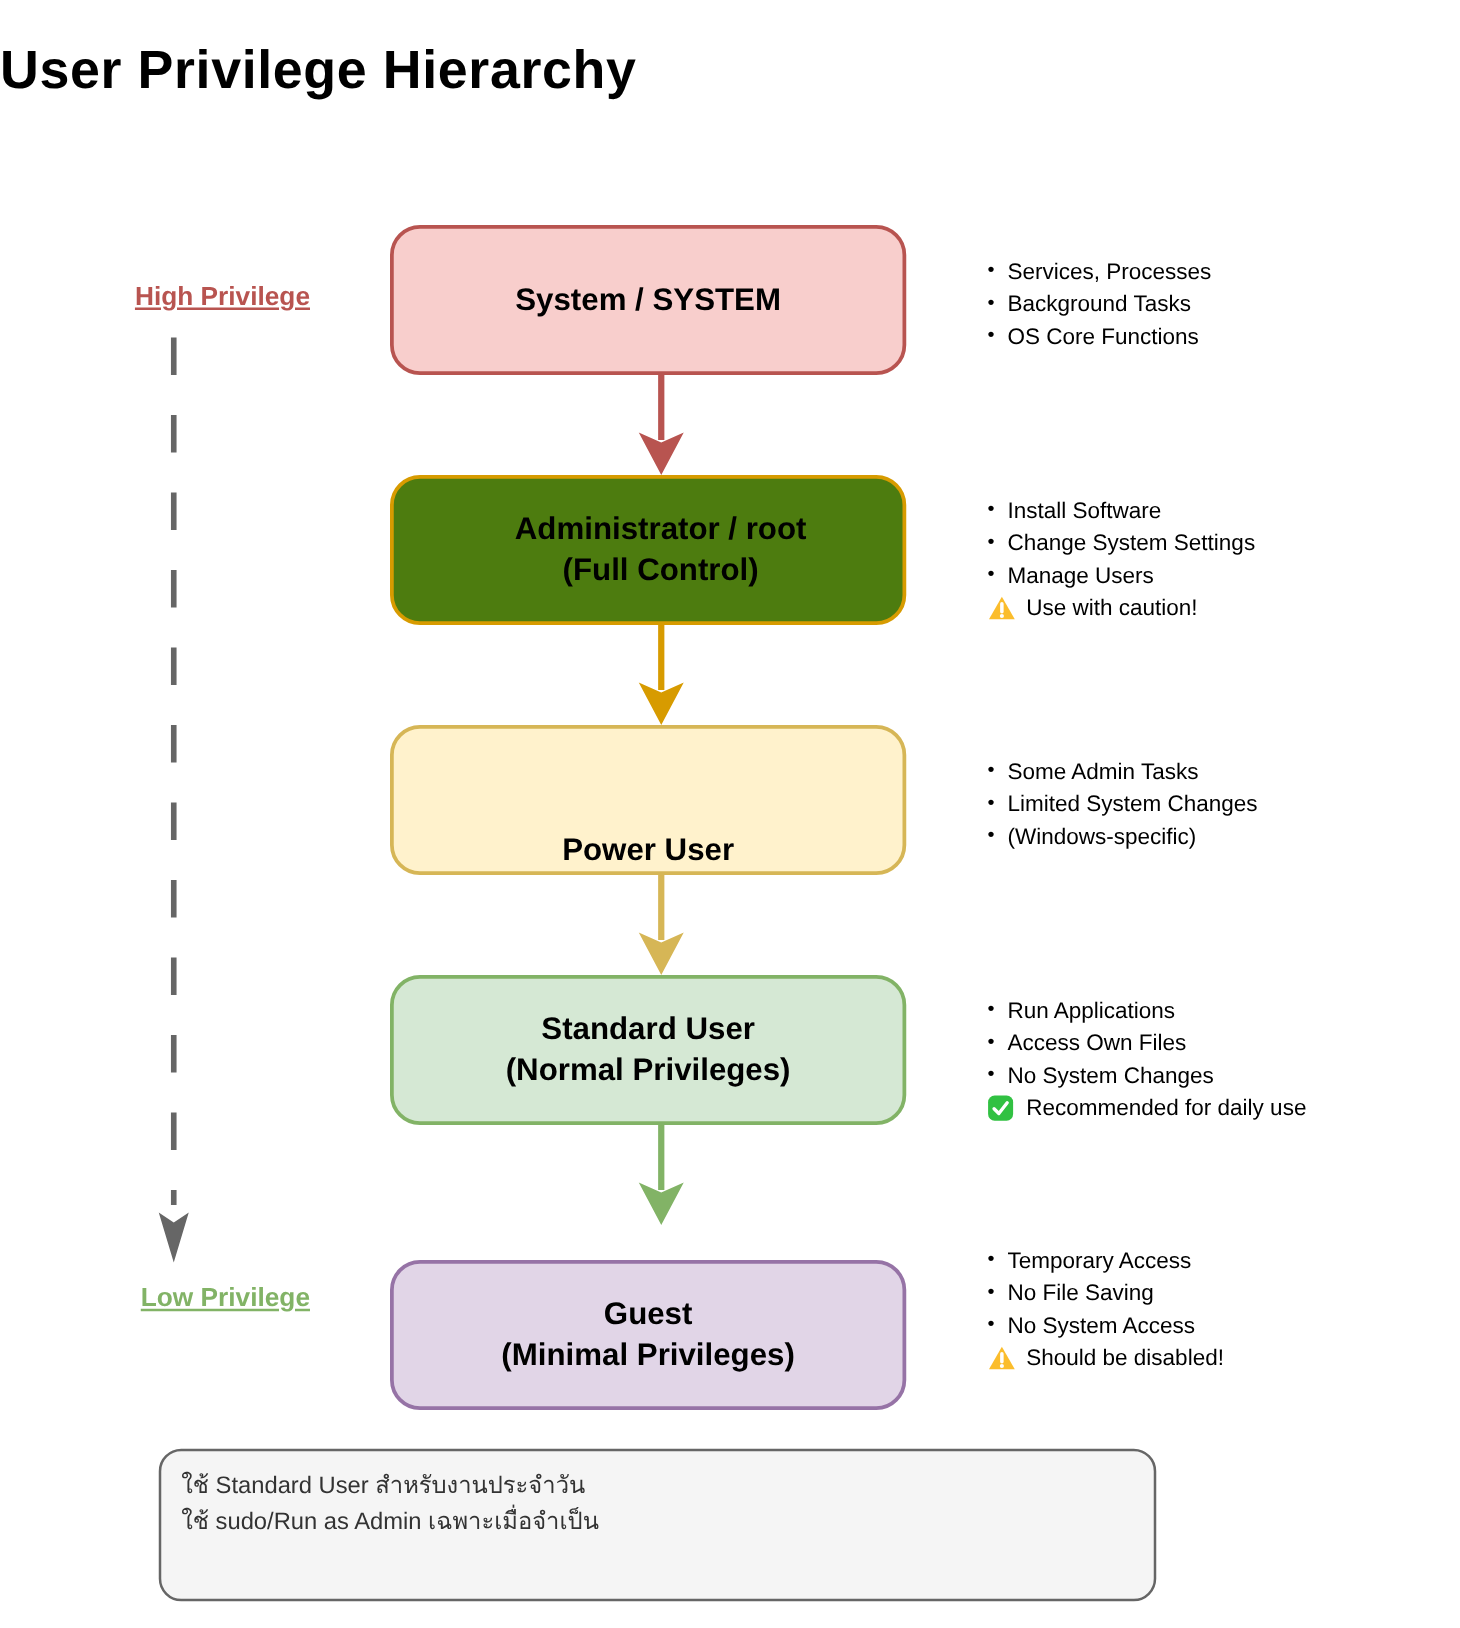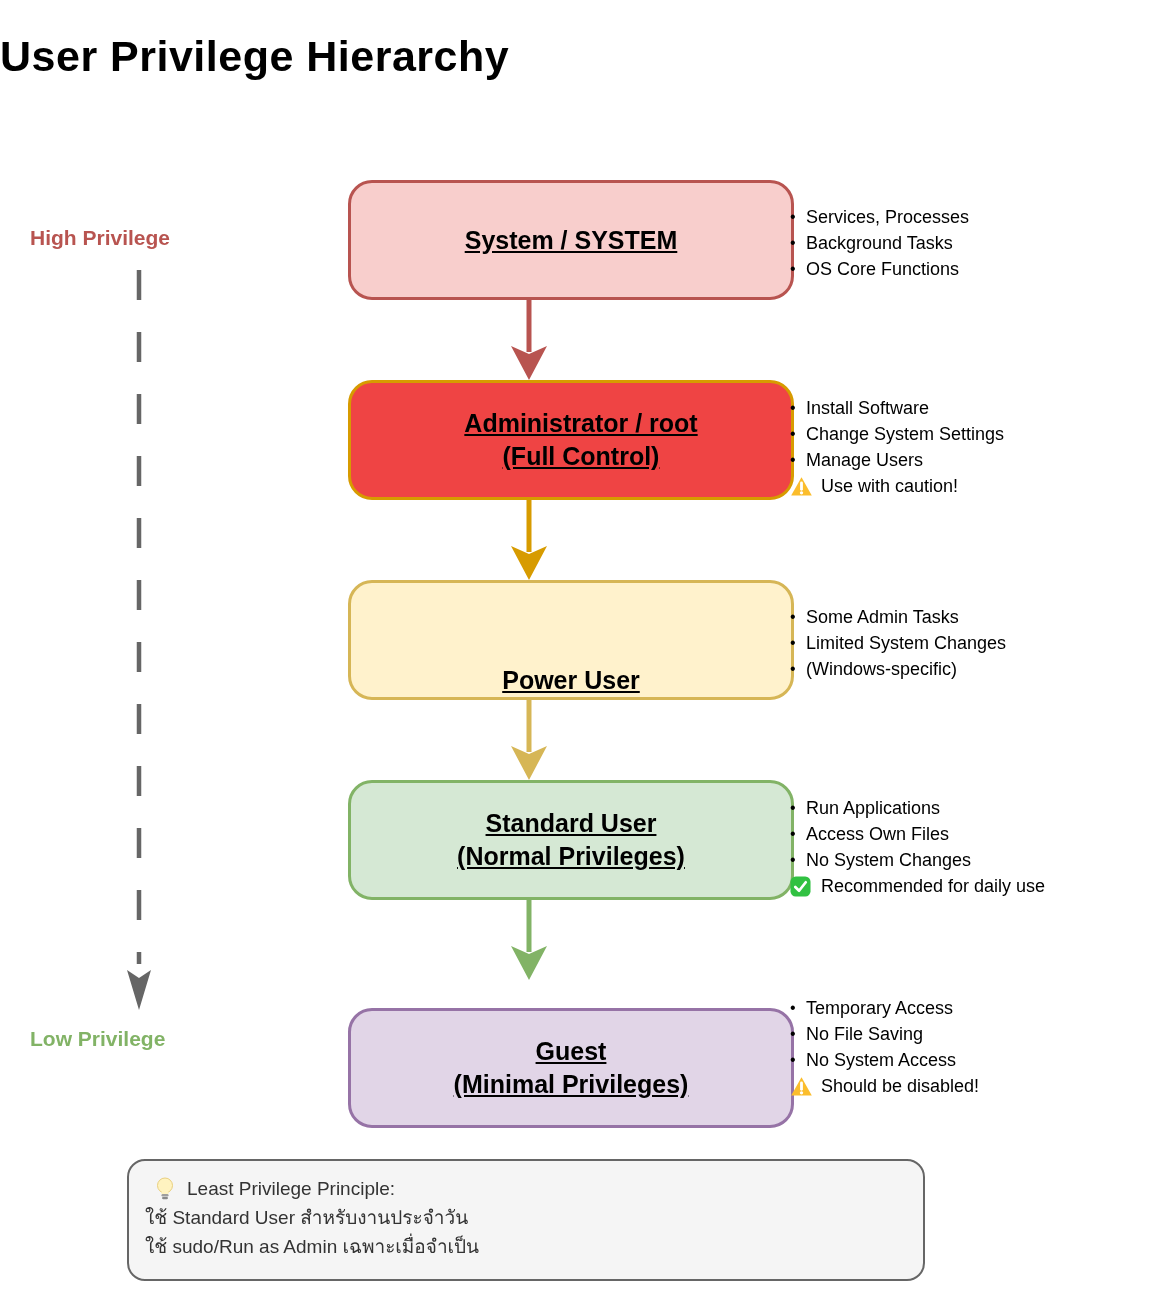--- a/index.html
+++ b/index.html
@@ -8,33 +8,32 @@
   .canvas {
     position:relative; width:1168px; height:1302px; background:#ffffff;
     overflow:hidden;
   }
   .diagram-title {
     position:absolute; top:32px; left:0; width:1058px; 
     font-size:43px; font-weight:bold; color:#000000; letter-spacing:0.5px;
   }
   
   .rail-label {
-    position:absolute; left:30px; width:218px; text-align:left;
-    font-size:21px; font-weight:bold;
+    position:absolute; left:30px; width:218px; text-align:right;
+    font-size:21px; font-weight:bold;text-decoration:underline;
   }
   .rail-label.high { top:226px; }
   .rail-label.low  { top:1027px; }
   .rail-svg { position:absolute; left:122px; top:264px; }
   
   .level-box {
-    position:absolute; left:348px; width:446px; height:120px;
+    position:absolute; left:312px; width:413px; height:120px;
     border:3px solid; border-radius:24px;
     display:flex; flex-direction:column; align-items:center; justify-content:center;
     text-align:center;
-    text-decoration:underline;
   }
   .level-box .ln {
     font-size:25px; font-weight:bold; color:#000000; line-height:33px;
   }
   
   .conn { position:absolute; left:509px; width:40px; height:80px; }
   
   .bullets {
     position:absolute; left:790px; list-style:none; color:#000000;
   }
@@ -85,21 +84,21 @@
       <span class="dot">•</span>
       <span>OS Core Functions</span>
       </li>
   </ul>
 
   <svg class="conn" style="top:300px" viewBox="0 0 40 80">
     <line x1="20" y1="0" x2="20" y2="52" stroke-width="5" style="stroke: rgb(184, 84, 80);"></line>
     <polygon points="2,46 20,80 38,46 20,54" style="fill: rgb(184, 84, 80);"></polygon>
   </svg>
 
-  <div class="level-box" style="top: 380px; background-color: #ef4444; border-color: rgb(215, 155, 0); padding-left: 20px;">
+  <div class="level-box" style="top: 380px; background-color: #4d7c0f; border-color: rgb(215, 155, 0); padding-left: 20px;">
     <div class="ln">Administrator / root</div>
     <div class="ln">(Full Control)</div>
   </div>
   <ul class="bullets" style="top:395px">
     <li>
       <span class="dot">•</span>
       <span>Install Software</span>
       </li>
     <li>
       <span class="dot">•</span>
@@ -199,26 +198,17 @@
       <svg class="mini-icon" viewBox="0 0 26 24">
         <path d="M13 1.5 L24.8 22.2 H1.2 Z" fill="#FBBD2C"></path>
         <line x1="13" y1="8" x2="13" y2="15.2" stroke="#ffffff" stroke-width="3.2" stroke-linecap="round"></line>
         <circle cx="13" cy="19.2" r="1.9" fill="#ffffff"></circle>
       </svg>
       <span>Should be disabled!</span>
       </li>
   </ul>
 
   <div class="note-box">
-    <div class="note-line first">
-      <svg class="bulb-icon-svg" viewBox="0 0 20 24">
-        <circle cx="10" cy="8.5" r="7.5" fill="#FFF3C0" stroke="#E9CF7E" stroke-width="1"></circle>
-        <path d="M6.5 14.5 h7 v3 h-7 Z" fill="#FFF3C0"></path>
-        <rect x="6.5" y="17" width="7" height="2.4" rx="1.2" fill="#9E9E9E"></rect>
-        <rect x="7" y="20" width="6" height="2.2" rx="1.1" fill="#8A8A8A"></rect>
-      </svg>
-      <span>Least Privilege Principle:</span>
-    </div>
     <div class="note-line">ใช้ Standard User สำหรับงานประจำวัน</div>
     <div class="note-line">ใช้ sudo/Run as Admin เฉพาะเมื่อจำเป็น</div>
   </div>
 
 </div>
 
 </body></html>

